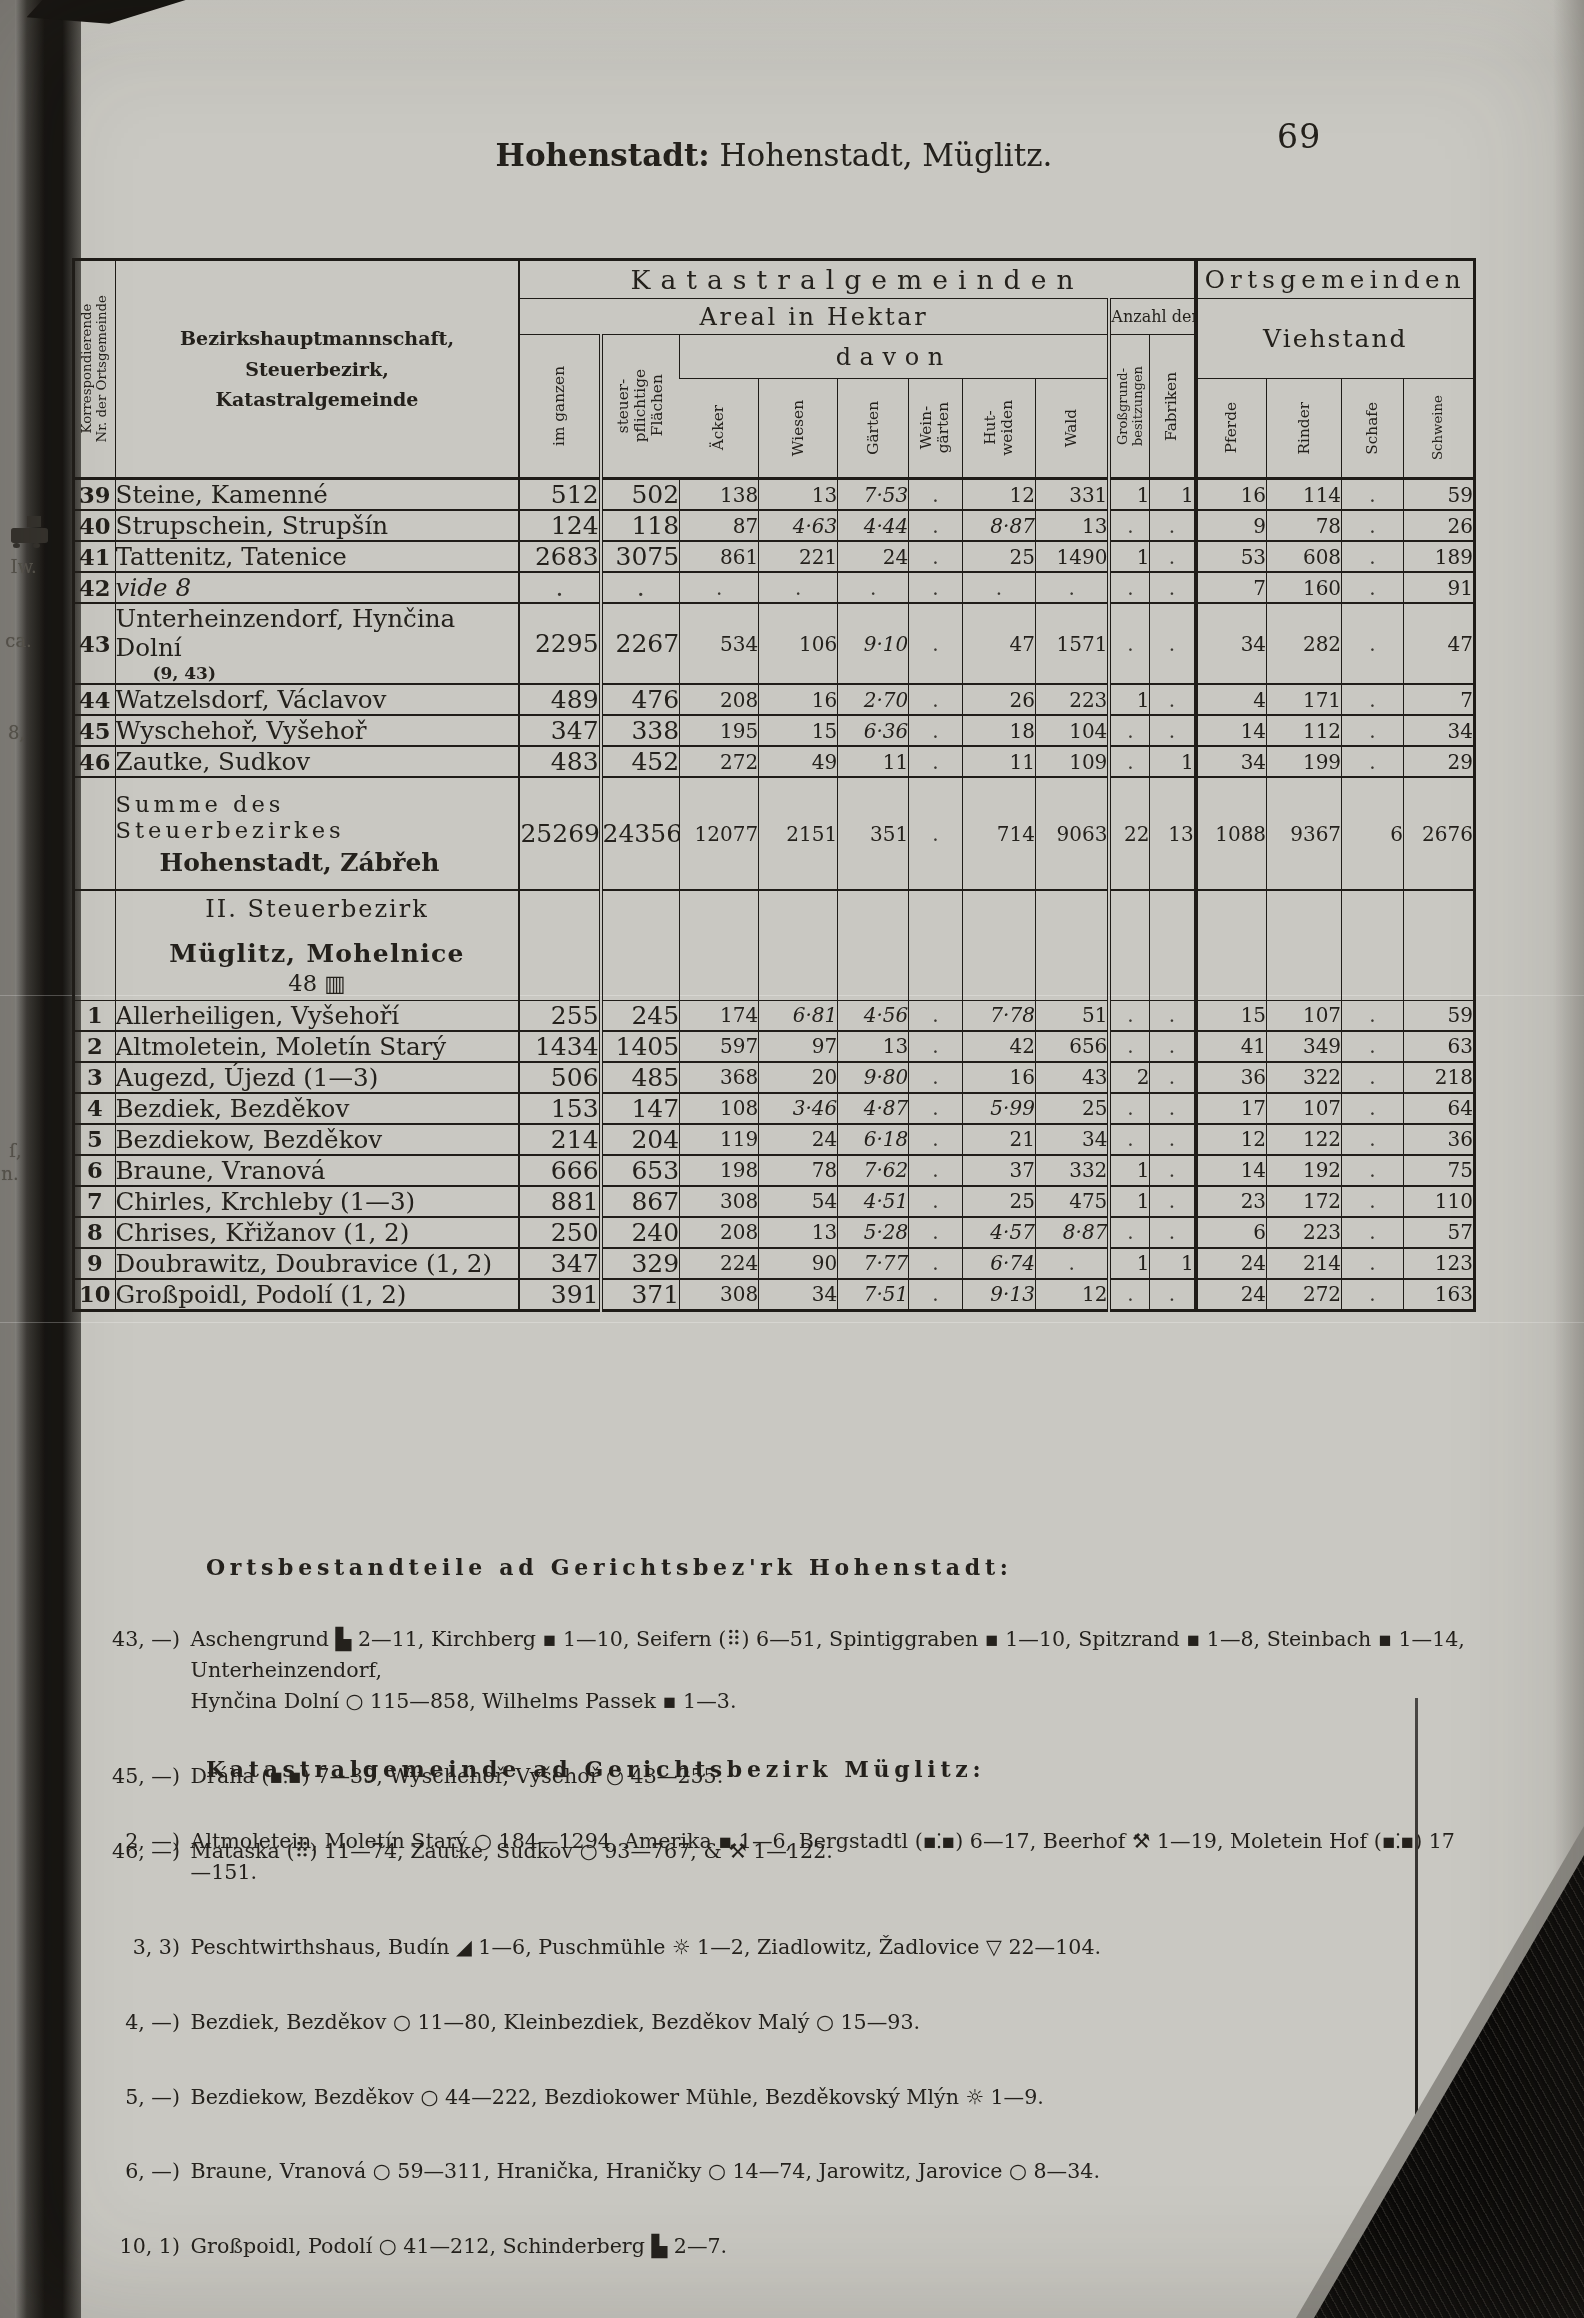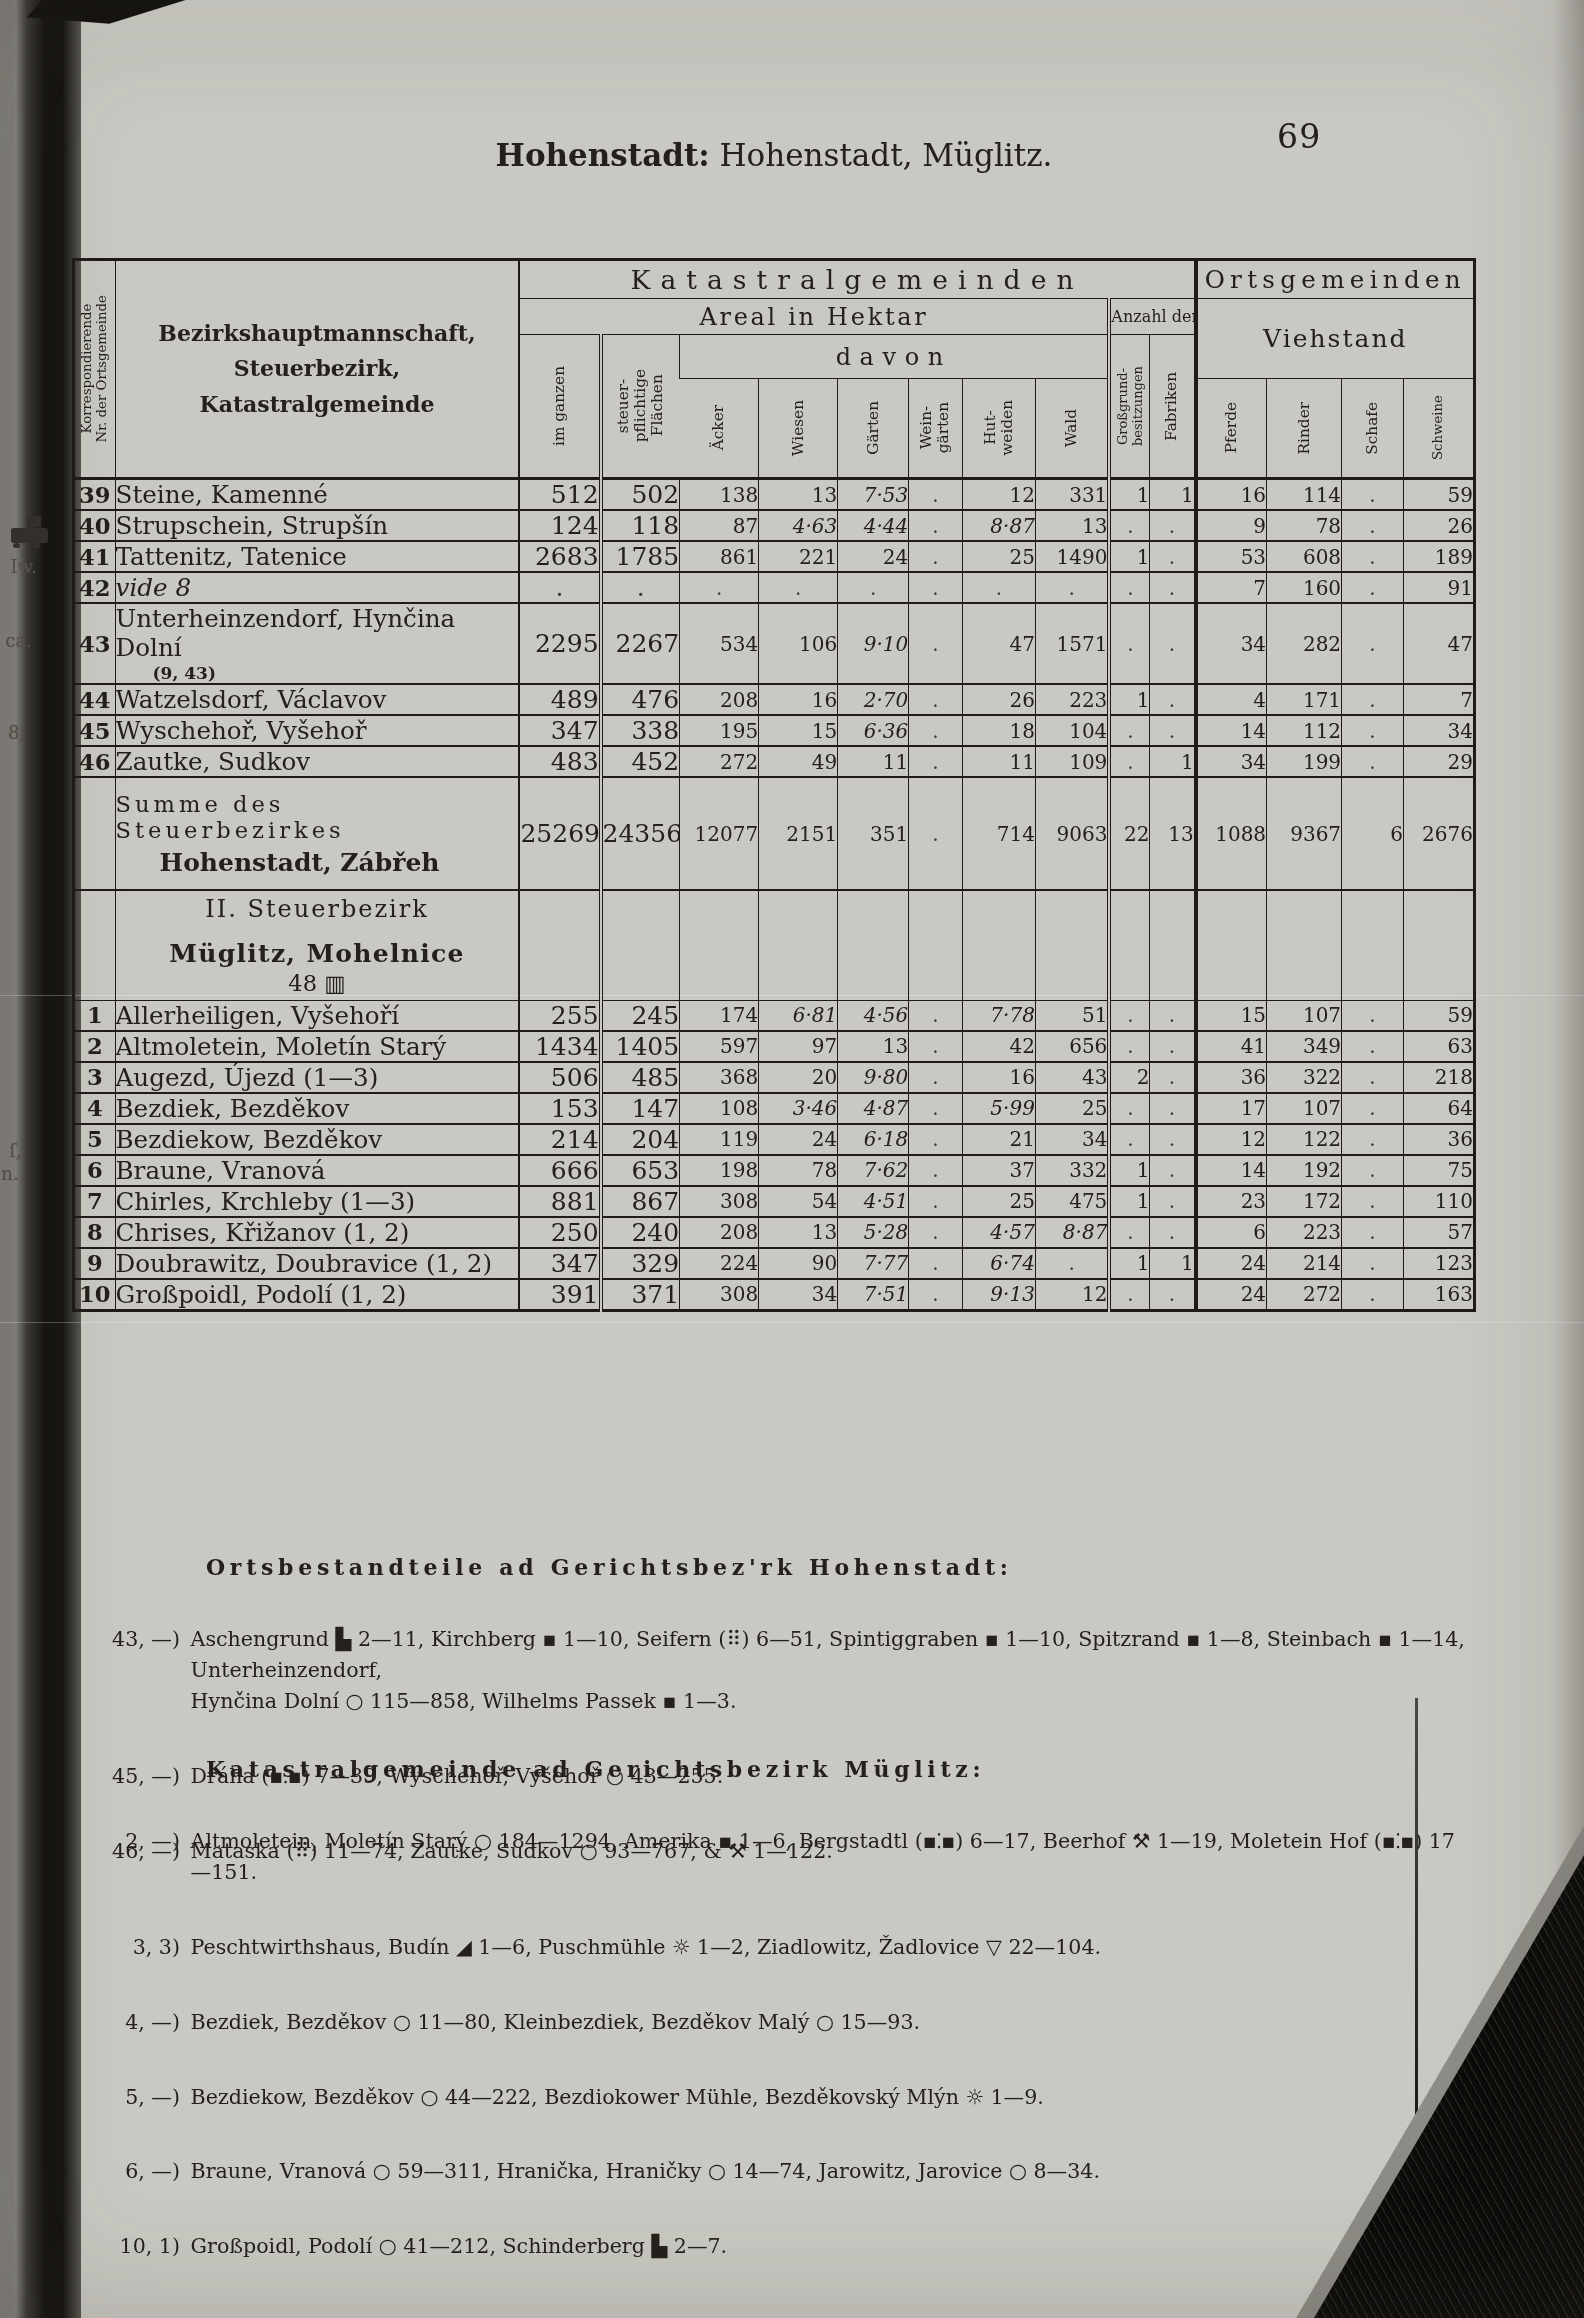--- a/index.html
+++ b/index.html
@@ -37,21 +37,21 @@
 
   thead th{font-weight:normal;text-align:center;vertical-align:middle;border-bottom:1.3px solid #1f1c18;}
   tr.rA{height:39px}tr.rB{height:36px}tr.rC{height:44px}tr.rD{height:100px}
   th.hb{border-bottom:3.3px solid #1f1c18 !important;}
   .group{font-size:26.6px;letter-spacing:10px;}
   .group-sm{font-size:24.6px;letter-spacing:5.3px;}
   .areal-h{font-size:24px;letter-spacing:2.7px;}
   .anz-h{font-size:16px;white-space:nowrap;}
   .vieh-h{font-size:25px;letter-spacing:2px;}
   .davon-h{font-size:24px;letter-spacing:8.6px;}
-  .corner div{font-size:22px;font-weight:bold;line-height:1.6;text-align:center;}
+  .corner div{font-size:19px;font-weight:bold;line-height:1.6;text-align:center;}
   .rot{writing-mode:vertical-rl;transform:rotate(180deg);white-space:pre-line;
     font-size:15.3px;line-height:1.12;margin:0 auto;text-align:center;}
   .rot.rsm{font-size:13.3px;}
   .rot.rxs{font-size:13px;}
 
   tbody tr{height:27px;}
   tbody tr.tall{height:78px;}
   tbody tr.summe{height:113px;}
   tbody tr.divider{height:110px;}
   tbody td{border-bottom:2px double #201d19;font-size:20px;vertical-align:middle;}
@@ -247,21 +247,21 @@
           <td class="c-num">78</td>
           <td class="c-num dot">.</td>
           <td class="c-num">26</td>
         </tr>
         <tr>
           <td class="cell-nr">41</td>
           <td class="cell-name">
             <div>Tattenitz, Tatenice</div>
           </td>
           <td class="c-big bl4">2683</td>
-          <td class="c-big bld">1785</td>
+          <td class="c-big bld">3075</td>
           <td class="c-num">861</td>
           <td class="c-num">221</td>
           <td class="c-num">24</td>
           <td class="c-num dot">.</td>
           <td class="c-num">25</td>
           <td class="c-num">1490</td>
           <td class="c-num bld">1</td>
           <td class="c-num dot">.</td>
           <td class="c-num bl6">53</td>
           <td class="c-num">608</td>

